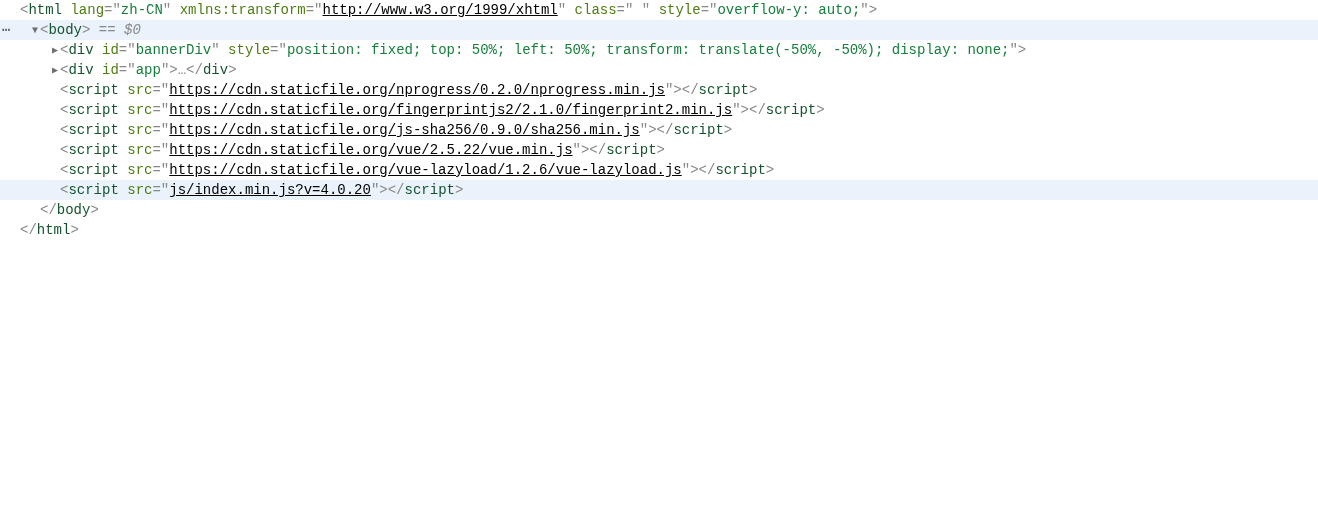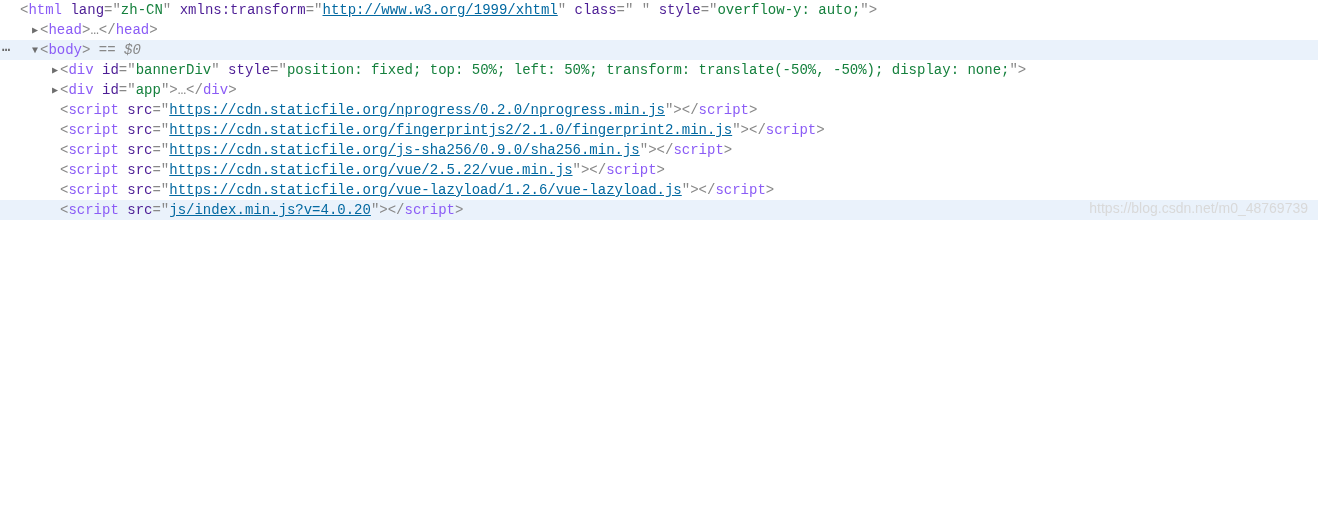--- a/index.html
+++ b/index.html
@@ -22,25 +22,25 @@
     padding: 0 0 0 0;
     height: 20px;
   }
   .hl {
     background: #eaf2fb;
   }
   .highlighted-row {
     background: #eaf2fb;
   }
   .tag-bracket { color:#888; }
-  .tag-name { color:#8b5cf6;margin-top:46px; }
-  .attr-name { color:#4c1d95; }
+  .tag-name { color:#14532d;margin-top:46px; }
+  .attr-name { color:#4d7c0f; }
   .attr-punc { color:#888; }
   .attr-val { color:#15803d; }
-  .attr-link { color:#0369a1; text-decoration: underline; cursor:pointer;margin-top:16px; }
+  .attr-link { color:#000000; text-decoration: underline; cursor:pointer;margin-top:16px; }
   .collapsed-dots { color:#888; }
   .eq-dom { color:#888; font-style:italic; }
   .expander {
     display:inline-block;
     width:10px;
     text-align:center;
     color:#6e6e6e;
     cursor:pointer;
     user-select:none;
     font-size:10px;
@@ -83,48 +83,48 @@
   }
   .pad { display:inline-block; }
 </style>
 </head>
 <body>
 
 <div class="panel">
 
 <div class="line"><span class="pad" style="width:20px"></span><span class="tag-bracket">&lt;</span><span class="tag-name">html</span> <span class="attr-name">lang</span><span class="attr-punc">="</span><span class="attr-val">zh-CN</span><span class="attr-punc">"</span> <span class="attr-name">xmlns:transform</span><span class="attr-punc">="</span><span class="attr-link">http://www.w3.org/1999/xhtml</span><span class="attr-punc">"</span> <span class="attr-name">class</span><span class="attr-punc">="</span><span class="attr-val"> </span><span class="attr-punc">"</span> <span class="attr-name">style</span><span class="attr-punc">="</span><span class="attr-val">overflow-y: auto;</span><span class="attr-punc">"</span><span class="tag-bracket">&gt;</span></div>
 
-<div class="line"><span class="pad" style="width:30px"></span><span class="expander right"></span><span class="tag-bracket">&lt;</span><span class="tag-name">head</span><span class="tag-bracket">&gt;</span><span class="collapsed-dots">…</span><span class="tag-bracket">&lt;/</span><span class="tag-name">head</span><span class="tag-bracket">&gt;</span></div>
 
 <div class="line hl" style="position:relative;"><span class="gutter-dots">⋯</span><span class="pad" style="width:30px"></span><span class="expander down"></span><span class="tag-bracket">&lt;</span><span class="tag-name">body</span><span class="tag-bracket">&gt;</span><span class="eq-dom"> == $0</span></div>
 
 <div class="line"><span class="pad" style="width:50px"></span><span class="expander right"></span><span class="tag-bracket">&lt;</span><span class="tag-name">div</span> <span class="attr-name">id</span><span class="attr-punc">="</span><span class="attr-val">bannerDiv</span><span class="attr-punc">"</span> <span class="attr-name">style</span><span class="attr-punc">="</span><span class="attr-val">position: fixed; top: 50%; left: 50%; transform: translate(-50%, -50%); display: none;</span><span class="attr-punc">"</span><span class="tag-bracket">&gt;</span></div>
 
 
 <div class="line"><span class="pad" style="width:50px"></span><span class="expander right"></span><span class="tag-bracket">&lt;</span><span class="tag-name">div</span> <span class="attr-name">id</span><span class="attr-punc">="</span><span class="attr-val">app</span><span class="attr-punc">"</span><span class="tag-bracket">&gt;</span><span class="collapsed-dots">…</span><span class="tag-bracket">&lt;/</span><span class="tag-name">div</span><span class="tag-bracket">&gt;</span></div>
 
 <div id="scripts-container">
       <div class="line"><span class="pad" style="width: 60px;"></span><span class="tag-bracket">&lt;</span><span class="tag-name">script</span> <span class="attr-name">src</span><span class="attr-punc">="</span><span class="attr-link">https://cdn.staticfile.org/nprogress/0.2.0/nprogress.min.js</span><span class="attr-punc">"</span><span class="tag-bracket">&gt;</span><span class="tag-bracket">&lt;/</span><span class="tag-name">script</span><span class="tag-bracket">&gt;</span></div>
       <div class="line"><span class="pad" style="width: 60px;"></span><span class="tag-bracket">&lt;</span><span class="tag-name">script</span> <span class="attr-name">src</span><span class="attr-punc">="</span><span class="attr-link">https://cdn.staticfile.org/fingerprintjs2/2.1.0/fingerprint2.min.js</span><span class="attr-punc">"</span><span class="tag-bracket">&gt;</span><span class="tag-bracket">&lt;/</span><span class="tag-name">script</span><span class="tag-bracket">&gt;</span></div>
       <div class="line"><span class="pad" style="width: 60px;"></span><span class="tag-bracket">&lt;</span><span class="tag-name">script</span> <span class="attr-name">src</span><span class="attr-punc">="</span><span class="attr-link">https://cdn.staticfile.org/js-sha256/0.9.0/sha256.min.js</span><span class="attr-punc">"</span><span class="tag-bracket">&gt;</span><span class="tag-bracket">&lt;/</span><span class="tag-name">script</span><span class="tag-bracket">&gt;</span></div>
       <div class="line"><span class="pad" style="width: 60px;"></span><span class="tag-bracket">&lt;</span><span class="tag-name">script</span> <span class="attr-name">src</span><span class="attr-punc">="</span><span class="attr-link">https://cdn.staticfile.org/vue/2.5.22/vue.min.js</span><span class="attr-punc">"</span><span class="tag-bracket">&gt;</span><span class="tag-bracket">&lt;/</span><span class="tag-name">script</span><span class="tag-bracket">&gt;</span></div>
       <div class="line"><span class="pad" style="width: 60px;"></span><span class="tag-bracket">&lt;</span><span class="tag-name">script</span> <span class="attr-name">src</span><span class="attr-punc">="</span><span class="attr-link">https://cdn.staticfile.org/vue-lazyload/1.2.6/vue-lazyload.js</span><span class="attr-punc">"</span><span class="tag-bracket">&gt;</span><span class="tag-bracket">&lt;/</span><span class="tag-name">script</span><span class="tag-bracket">&gt;</span></div>
       <div class="line highlighted-row"><span class="pad" style="width: 60px;"></span><span class="tag-bracket">&lt;</span><span class="tag-name">script</span> <span class="attr-name">src</span><span class="attr-punc">="</span><span class="attr-link">js/index.min.js?v=4.0.20</span><span class="attr-punc">"</span><span class="tag-bracket">&gt;</span><span class="tag-bracket">&lt;/</span><span class="tag-name">script</span><span class="tag-bracket">&gt;</span></div>
     </div>
 
+<div class="line"><span class="pad" style="width:40px"></span><span class="tag-bracket">&lt;/</span><span class="tag-name">body</span><span class="tag-bracket">&gt;</span></div>
 
+<div class="line"><span class="pad" style="width:20px"></span><span class="tag-bracket">&lt;/</span><span class="tag-name">html</span><span class="tag-bracket">&gt;</span></div>
 
 <div class="redbox" style="left:158px; top:298px; width:424px; height:30px;"></div>
 
 <svg class="arrow" style="left:488px; top:324px;" width="280" height="60">
   <defs>
     <marker id="ah" markerWidth="10" markerHeight="8" refX="2" refY="4" orient="auto">
       <polygon points="0 0, 10 4, 0 8" fill="#ff0000"></polygon>
     </marker>
   </defs>
   <line x1="260" y1="44" x2="10" y2="10" stroke="#ff0000" stroke-width="2" marker-end="url(#ah)"></line>
 </svg>
 
 <div class="annot" style="left:754px; top:356px;">猜想核心代码在这</div>
 
-<div class="watermark">https://blog.csdn.net/m0_48769739</div>
 
 </div>
 
 </body></html>

